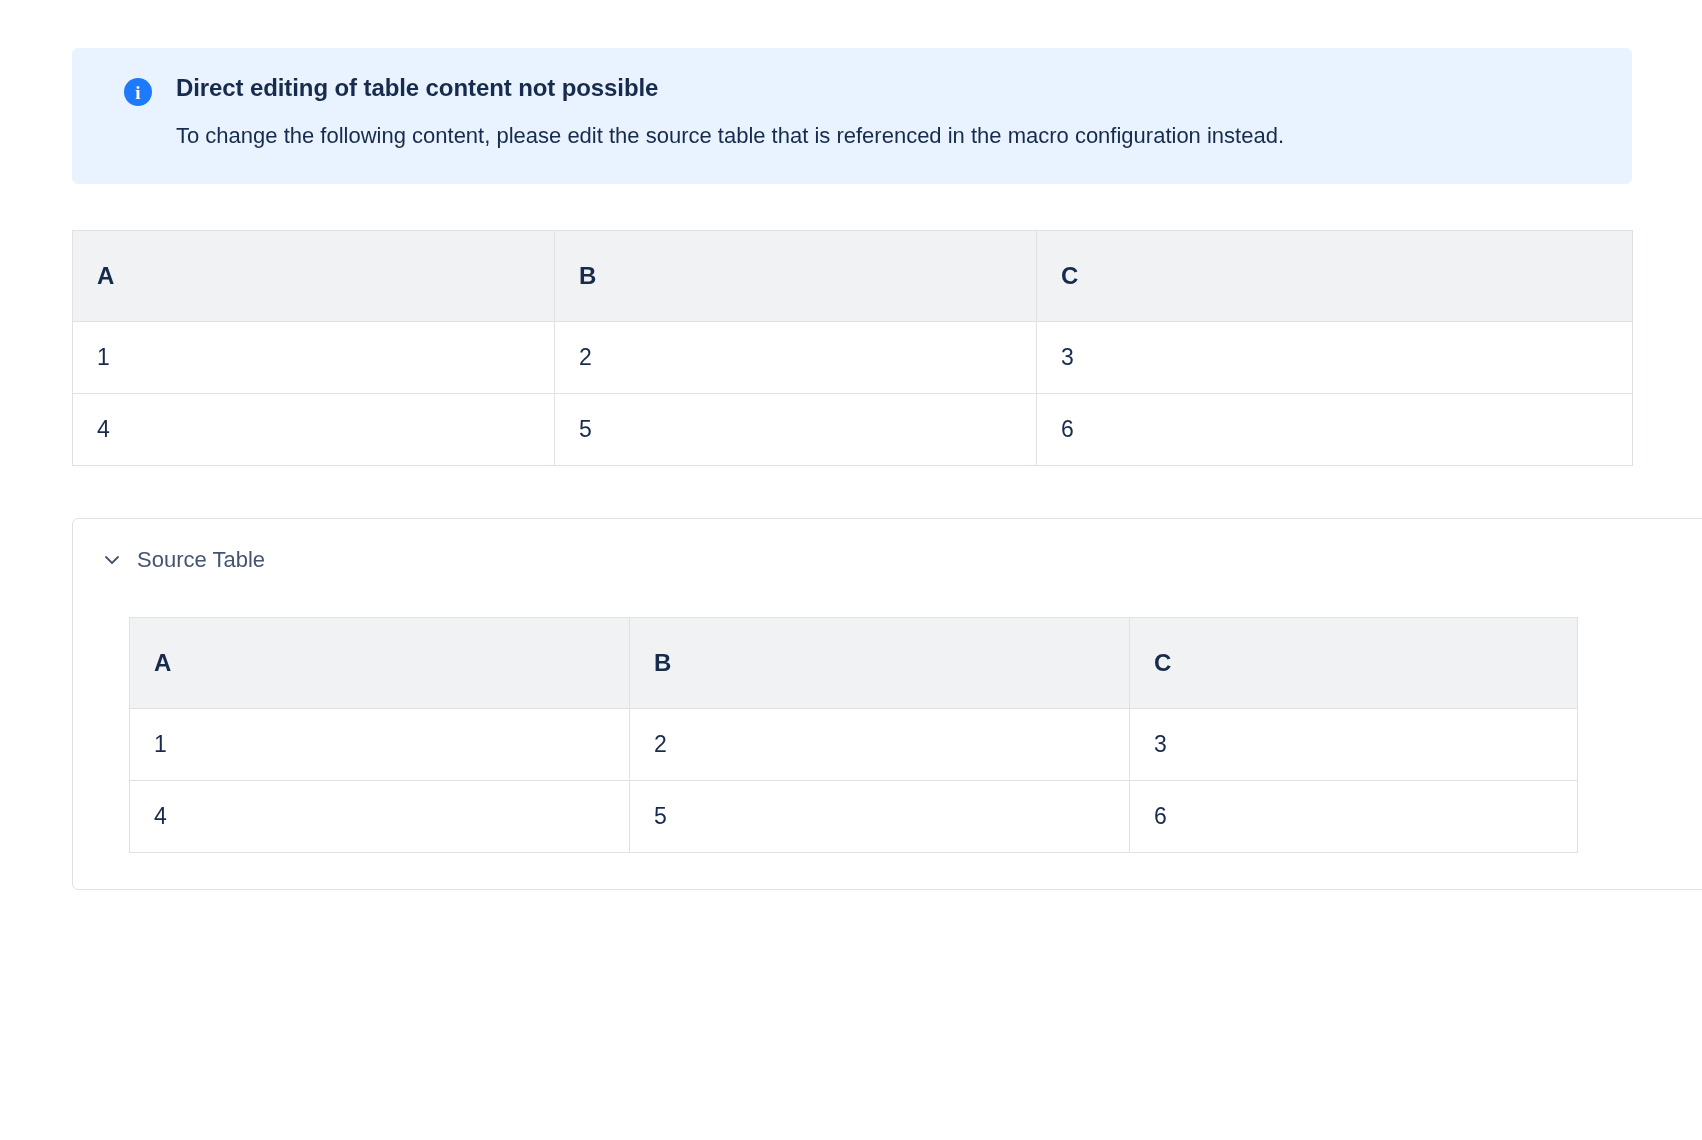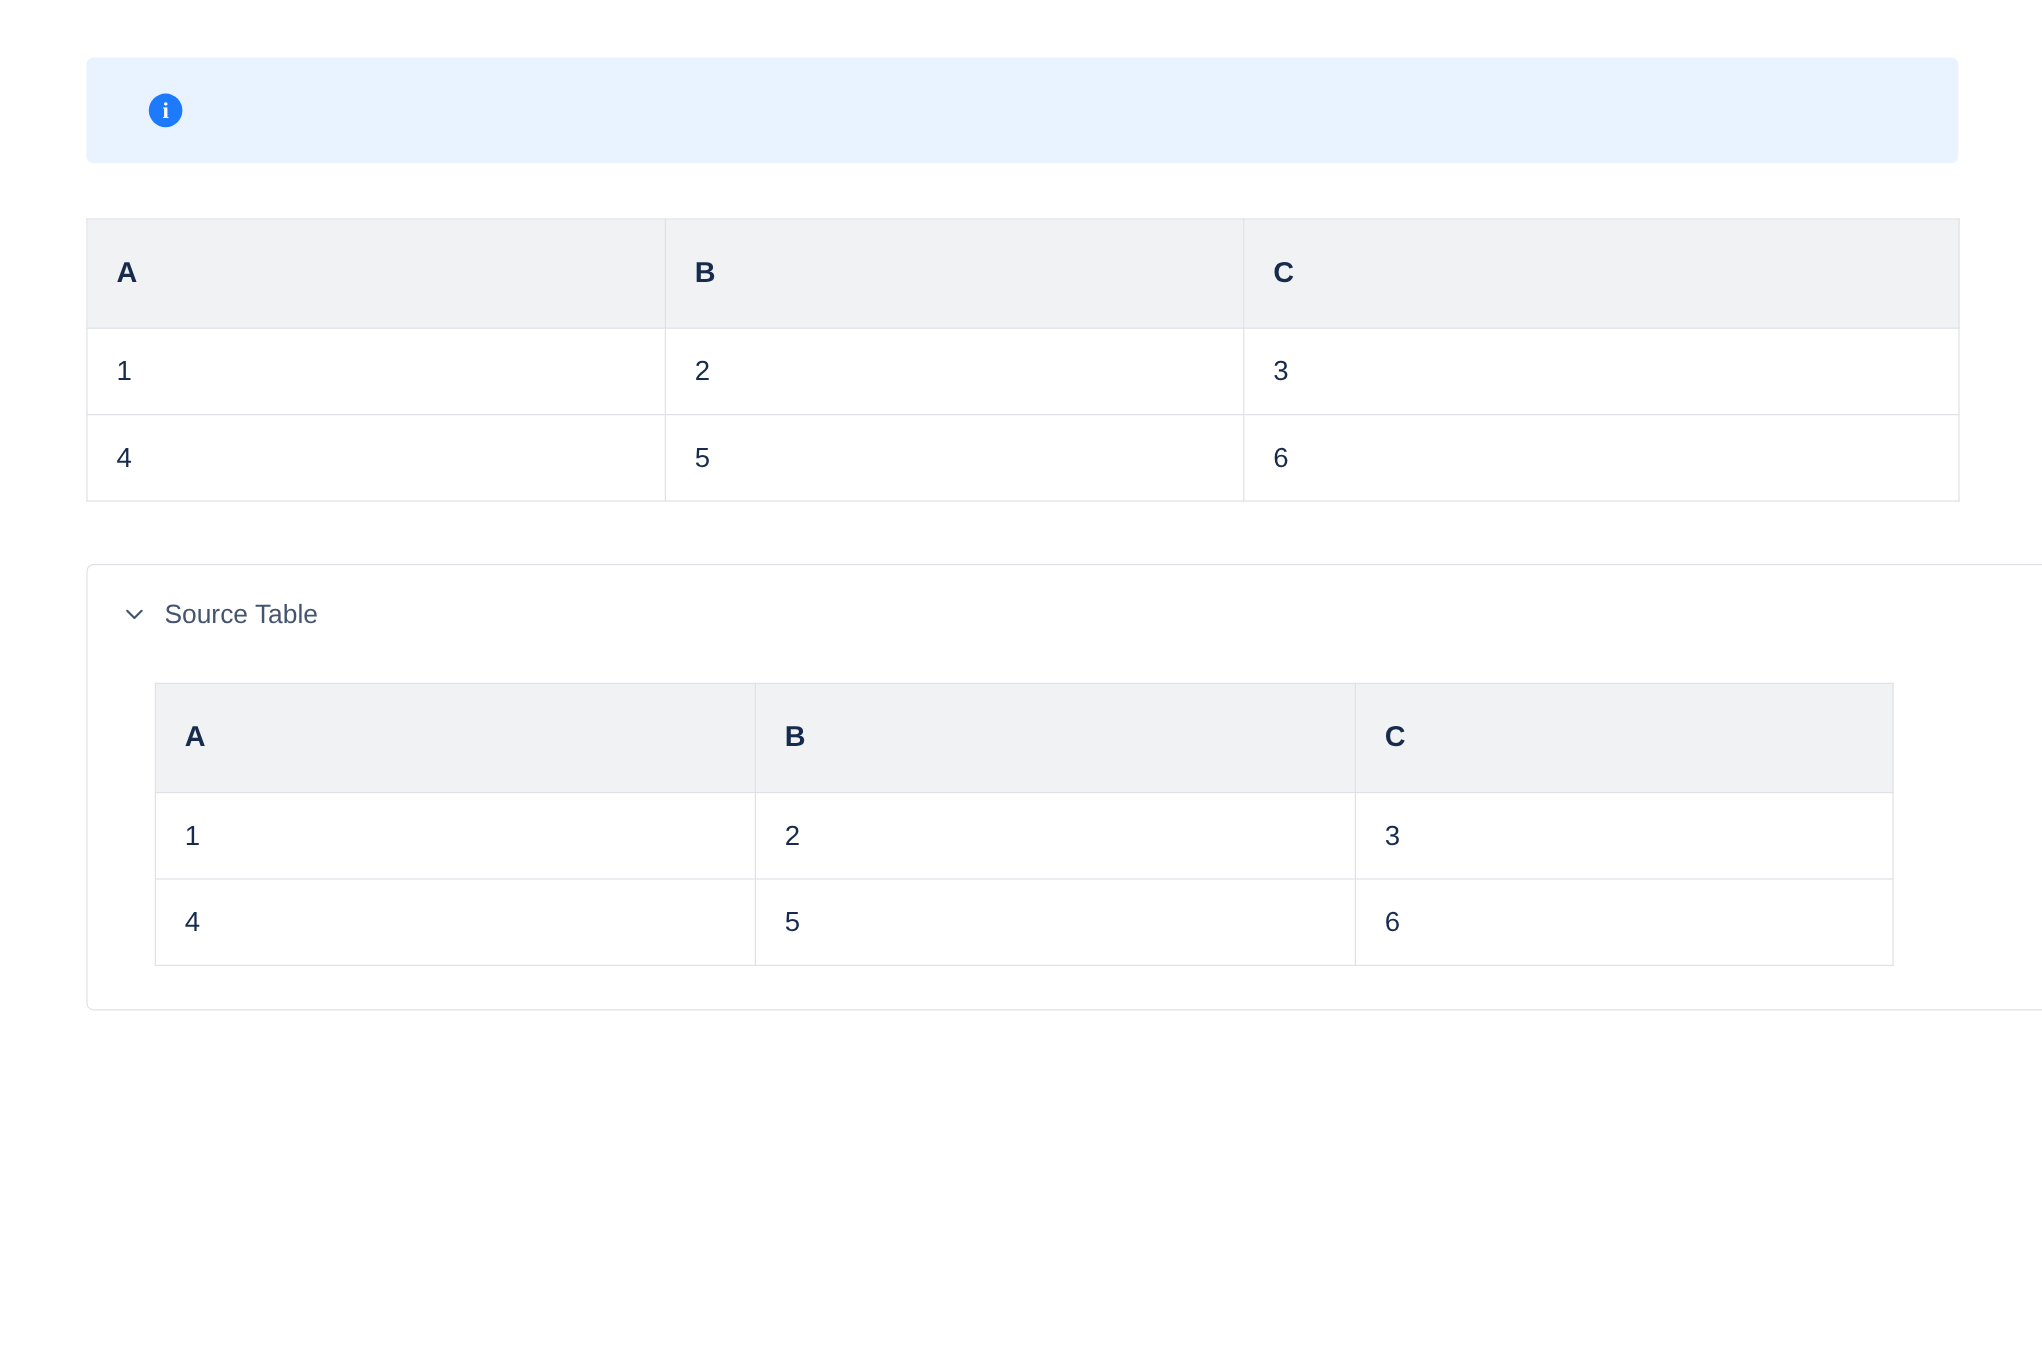--- a/index.html
+++ b/index.html
@@ -146,20 +146,24 @@
   .inner-table-wrap td { padding: 24px 24px; }
 </style>
 </head>
 <body>
 
 <div class="page">
 
   <div class="info-banner">
     <div class="info-icon-wrap">
       <div class="info-icon">i</div>
+    </div>
+    <div class="info-text">
+      <div class="info-title">Direct editing of table content not possible</div>
+      <div class="info-body">To change the following content, please edit the source table that is referenced in the macro configuration instead.</div>
     </div>
   </div>
 
   <div class="main-table-wrap">
     <table class="data-table">
       <colgroup>
         <col class="c1">
           <col class="c2">
           <col class="c3">
       </colgroup>

